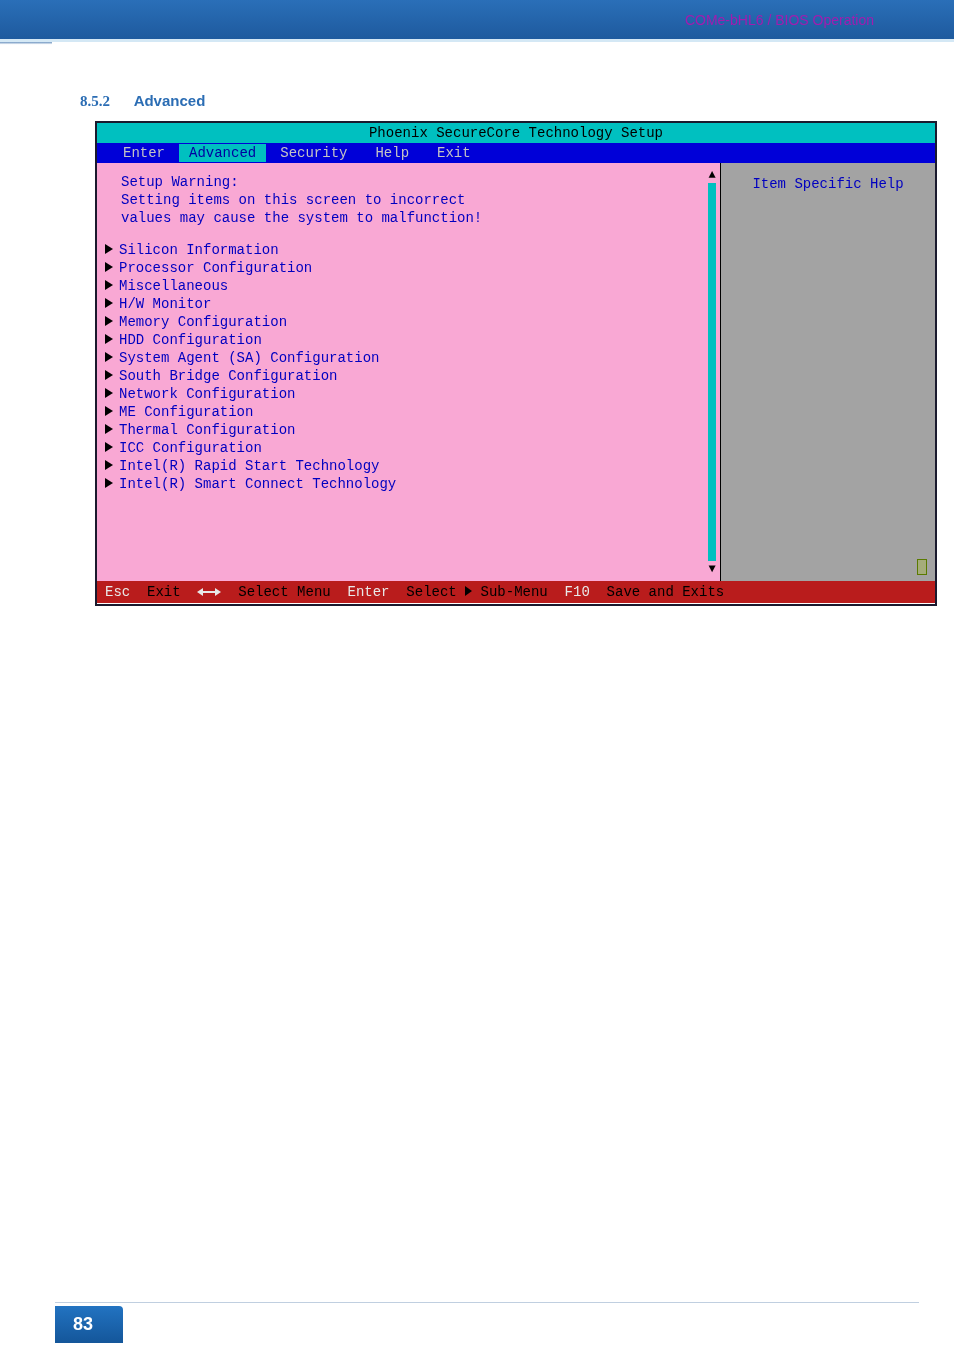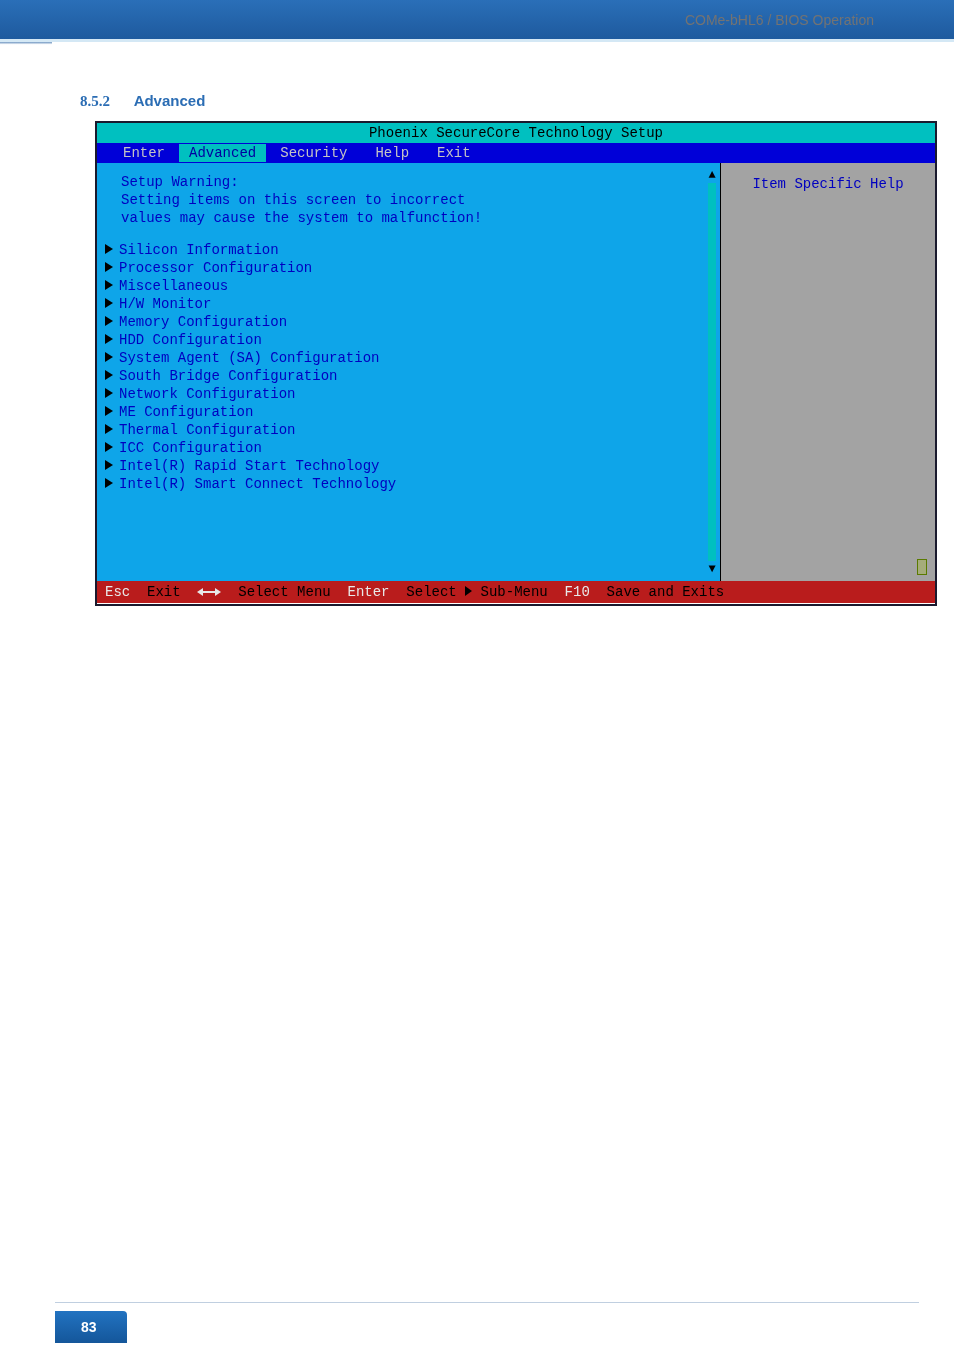--- a/index.html
+++ b/index.html
@@ -20,21 +20,21 @@
     .left-margin {
       position: absolute;
       top: 0; left: 0; bottom: 0;
       width: 52px;
       background: linear-gradient(to bottom, #2a6fb8 0%, #1e5a9e 3%, #ffffff 3.3%, #ffffff 100%);
     }
     .header-text {
       position: absolute;
       top: 12px;
       right: 80px;
-      color: #737373;
+      color: #a21caf;
       font-size: 14px;
       font-family: "Segoe UI", Arial, sans-serif;
     }
     .section-heading {
       position: absolute;
       top: 92px;
       left: 80px;
       font-family: Arial, sans-serif;
       font-size: 15px;
       font-weight: bold;
@@ -77,21 +77,21 @@
       color: #0000a0;
       padding: 0 10px;
     }
     .bios-body {
       display: flex;
       height: 418px;
       position: relative;
     }
     .bios-content {
       flex: 1;
-      background: #0ea5e9;
+      background: #f9a8d4;
       padding: 8px 8px 16px 4px;
       position: relative;
       border-right: 1px solid #000;
     }
     .bios-help {
       width: 214px;
       background: #a3a3a3;
       padding: 12px 8px;
       color: #0000c0;
       text-align: center;
@@ -198,22 +198,22 @@
       vertical-align: 0px;
     }
 
     .page-num-box {
       position: absolute;
       left: 55px;
       bottom: 8px;
       background: linear-gradient(to bottom, #2273c1, #14569a);
       color: #fff;
       font-weight: bold;
-      font-size: 14px;
-      padding: 8px 30px 8px 26px;
+      font-size: 18px;
+      padding: 8px 30px 8px 18px;
       border-top-right-radius: 4px;
     }
     .footer-rule {
       position: absolute;
       left: 55px;
       right: 35px;
       bottom: 48px;
       border-top: 1px solid #c0cfe0;
     }
   </style>

